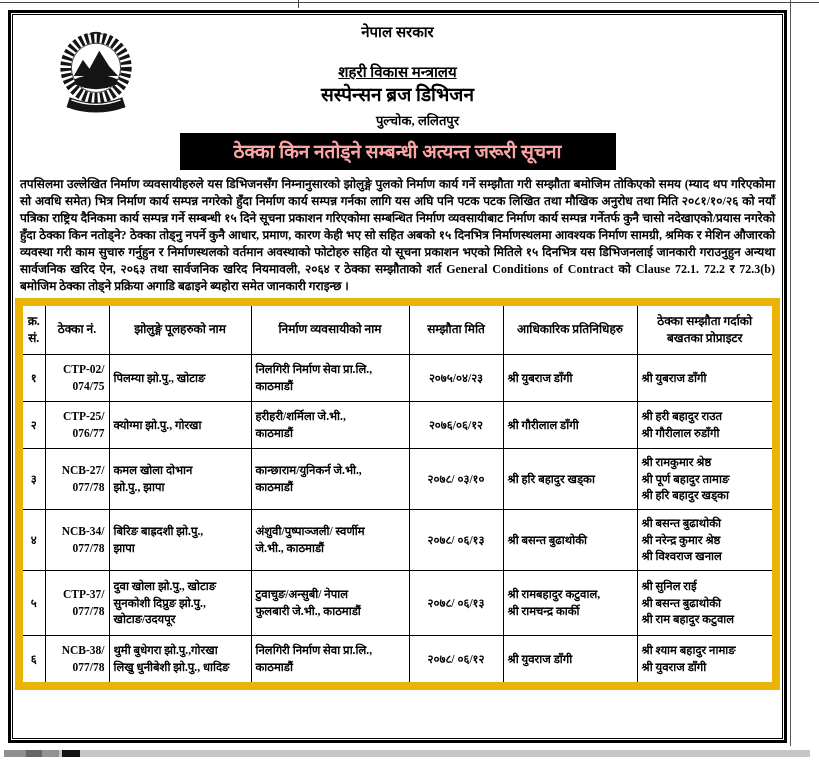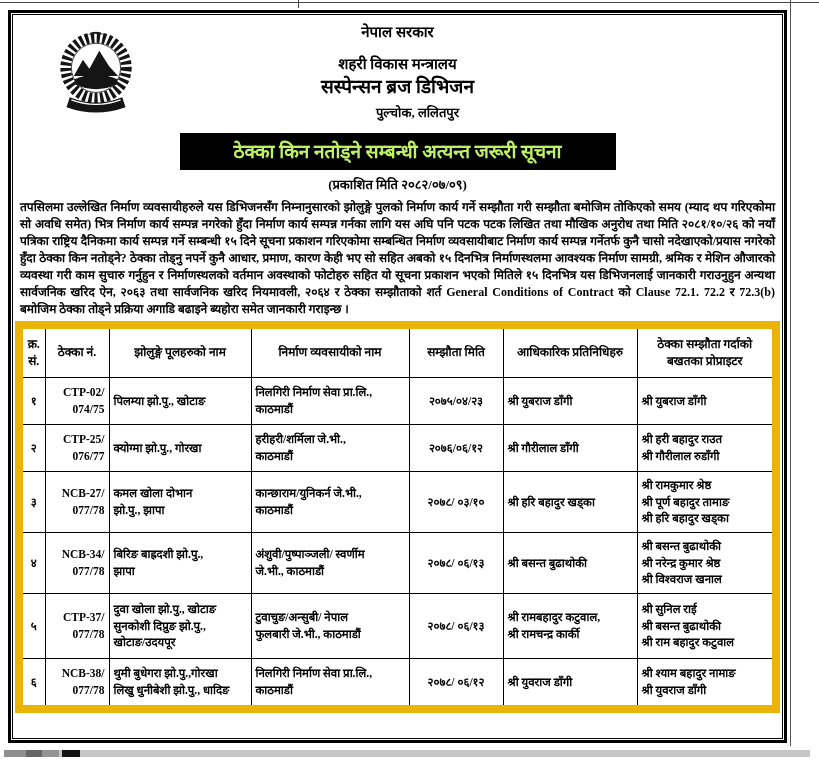--- a/index.html
+++ b/index.html
@@ -16,26 +16,26 @@
     border:3px solid #000;box-sizing:content-box;}
   .doc::after{content:"";position:absolute;inset:1px;border:1px solid #000;pointer-events:none;}
 
   .doc-inner{position:relative;width:100%;height:100%;overflow:hidden;}
 
   .emblem{position:absolute;left:44px;top:12px;width:82px;height:98px;}
   .emblem svg{width:100%;height:100%;}
 
   .hdr{text-align:center;font-weight:700;}
   .hdr .l1{font-size:15px;margin-top:8px;}
-  .hdr .l2{font-size:15px;margin-top:12px;}
+  .hdr .l2{font-size:15px;margin-top:20px;text-decoration:underline;}
   .hdr .l3{font-size:18px;margin-top:4px;}
   .hdr .l4{font-size:19px;margin-top:0;}
   .hdr .l5{font-size:13px;margin-top:4px;padding-left:40px;}
 
-  .banner{display:block;margin:12px auto 0 auto;width:424px;background:#000;color:#bef264;
+  .banner{display:block;margin:4px auto 0 auto;width:424px;background:#000;color:#fca5a5;
     font-size:19px;font-weight:700;text-align:center;padding:5px 6px 6px 6px;}
   .pubdate{text-align:center;font-size:13px;font-weight:700;margin-top:5px;}
 
   .para{margin:6px 9px 0 9px;font-size:12px;line-height:17px;font-weight:700;
     text-align:justify;letter-spacing:0px;}
 
   .tapasil{text-align:center;font-size:14px;font-weight:700;margin-top:3px;}
 
   table.contracts{border-collapse:collapse;margin:3px auto 0 auto;width:757px;
     border:8px solid #eab308;table-layout:fixed;padding-left:32px;}
@@ -83,21 +83,20 @@
           <path d="M20 89 Q50 100 80 89" stroke="#fff" stroke-width="1.5" fill="none"></path>
         </svg>
       </div>
 
       <div class="hdr">
         <div class="l1">नेपाल सरकार</div>
         <div class="l2">शहरी विकास मन्त्रालय</div>
         <div class="l4">सस्पेन्सन ब्रज डिभिजन</div>
         <div class="l5">पुल्चोक, ललितपुर</div>
         <div class="banner">ठेक्का किन नतोड्ने सम्बन्धी अत्यन्त जरूरी सूचना</div>
-        <div class="pubdate">(प्रकाशित मिति २०८२/०७/०९)</div>
       </div>
 
       <div class="para">तपसिलमा उल्लेखित निर्माण व्यवसायीहरुले यस डिभिजनसँग निम्नानुसारको झोलुङ्गे पुलको निर्माण कार्य गर्ने सम्झौता गरी सम्झौता बमोजिम तोकिएको समय (म्याद थप गरिएकोमा सो अवधि समेत) भित्र निर्माण कार्य सम्पन्न नगरेको हुँदा निर्माण कार्य सम्पन्न गर्नका लागि यस अघि पनि पटक पटक लिखित तथा मौखिक अनुरोध तथा मिति २०८१/१०/२६ को नयाँ पत्रिका राष्ट्रिय दैनिकमा कार्य सम्पन्न गर्ने सम्बन्धी १५ दिने सूचना प्रकाशन गरिएकोमा सम्बन्धित निर्माण व्यवसायीबाट निर्माण कार्य सम्पन्न गर्नेतर्फ कुनै चासो नदेखाएको/प्रयास नगरेको हुँदा ठेक्का किन नतोड्ने? ठेक्का तोड्नु नपर्ने कुनै आधार, प्रमाण, कारण केही भए सो सहित अबको १५ दिनभित्र निर्माणस्थलमा आवश्यक निर्माण सामग्री, श्रमिक र मेशिन औजारको व्यवस्था गरी काम सुचारु गर्नुहुन र निर्माणस्थलको वर्तमान अवस्थाको फोटोहरु सहित यो सूचना प्रकाशन भएको मितिले १५ दिनभित्र यस डिभिजनलाई जानकारी गराउनुहुन अन्यथा सार्वजनिक खरिद ऐन, २०६३ तथा सार्वजनिक खरिद नियमावली, २०६४ र ठेक्का सम्झौताको शर्त General Conditions of Contract को Clause 72.1. 72.2 र 72.3(b) बमोजिम ठेक्का तोड्ने प्रक्रिया अगाडि बढाइने ब्यहोरा समेत जानकारी गराइन्छ ।</div>
 
 
       <table class="contracts">
         <colgroup>
           <col style="width:26px">
             <col style="width:64px">
             <col style="width:142px">

